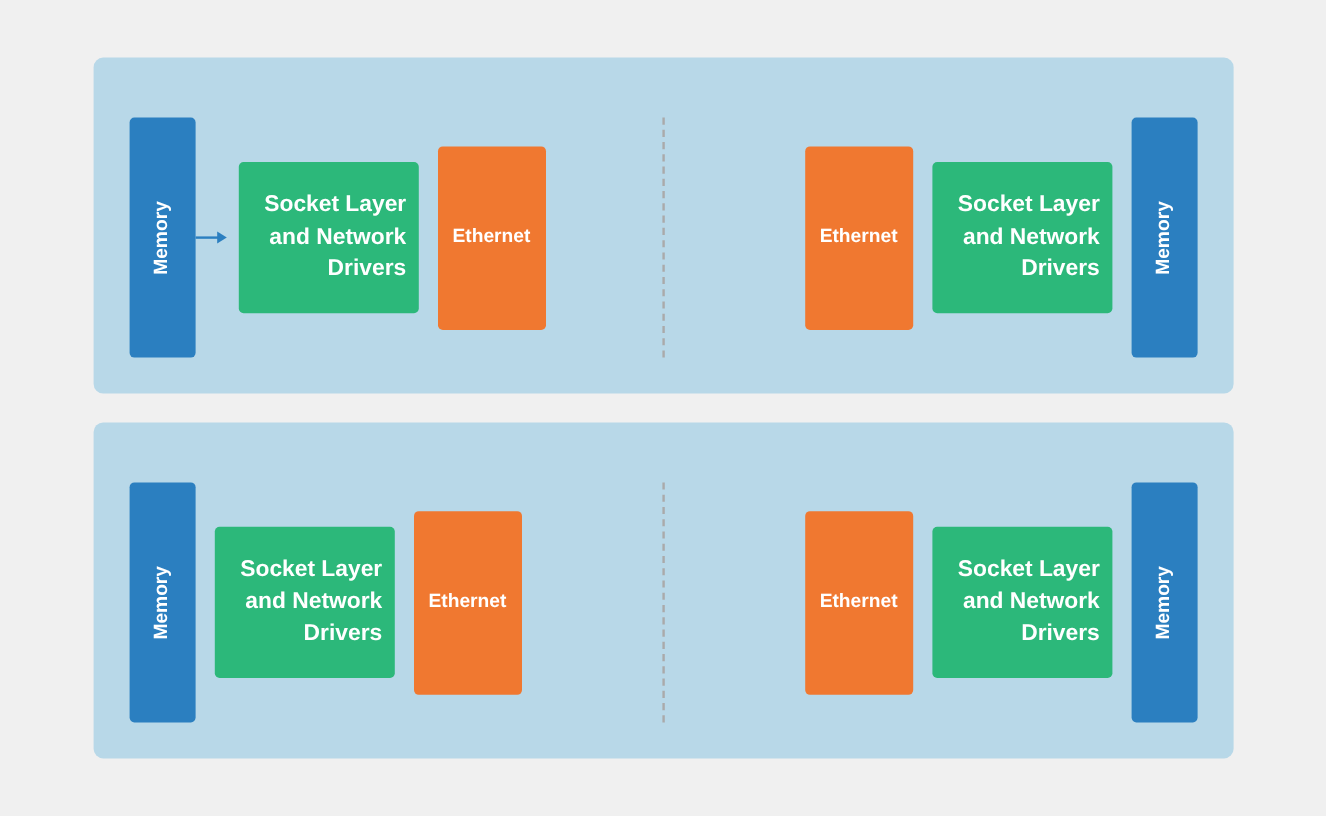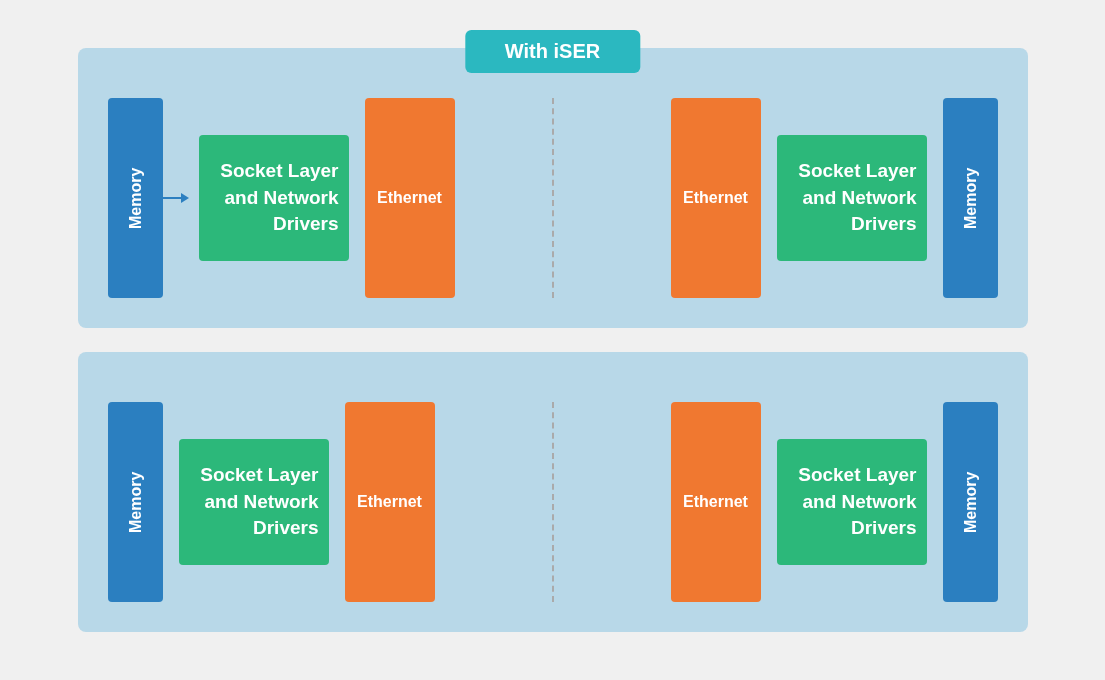--- a/index.html
+++ b/index.html
@@ -98,21 +98,21 @@
     .ethernet-block {
       background: #f07830;
       color: white;
       font-weight: bold;
       font-size: 16px;
       text-align: center;
       display: flex;
       align-items: center;
       justify-content: center;
       width: 90px;
-      height: 200px;
+      height: 153px;
       border-radius: 4px;
       flex-shrink: 0;
     }
 
     .left-group {
       display: flex;
       align-items: center;
       gap: 16px;
       z-index: 2;
     }
@@ -146,21 +146,20 @@
     .memory-with-arrow {
       display: flex;
       align-items: center;
       gap: 0;
     }
   </style>
 </head>
 <body>
 
 <div class="diagram-section">
-  <div class="section-title title-with">With iSER</div>
   <div class="diagram-inner">
     <div class="center-divider"></div>
 
     <div class="left-group">
       <div class="memory-with-arrow">
         <div class="memory-block">Memory</div>
         <div class="arrow-right"></div>
       </div>
       <div class="socket-block">Socket Layer and Network Drivers</div>
       <div class="ethernet-block">Ethernet</div>

